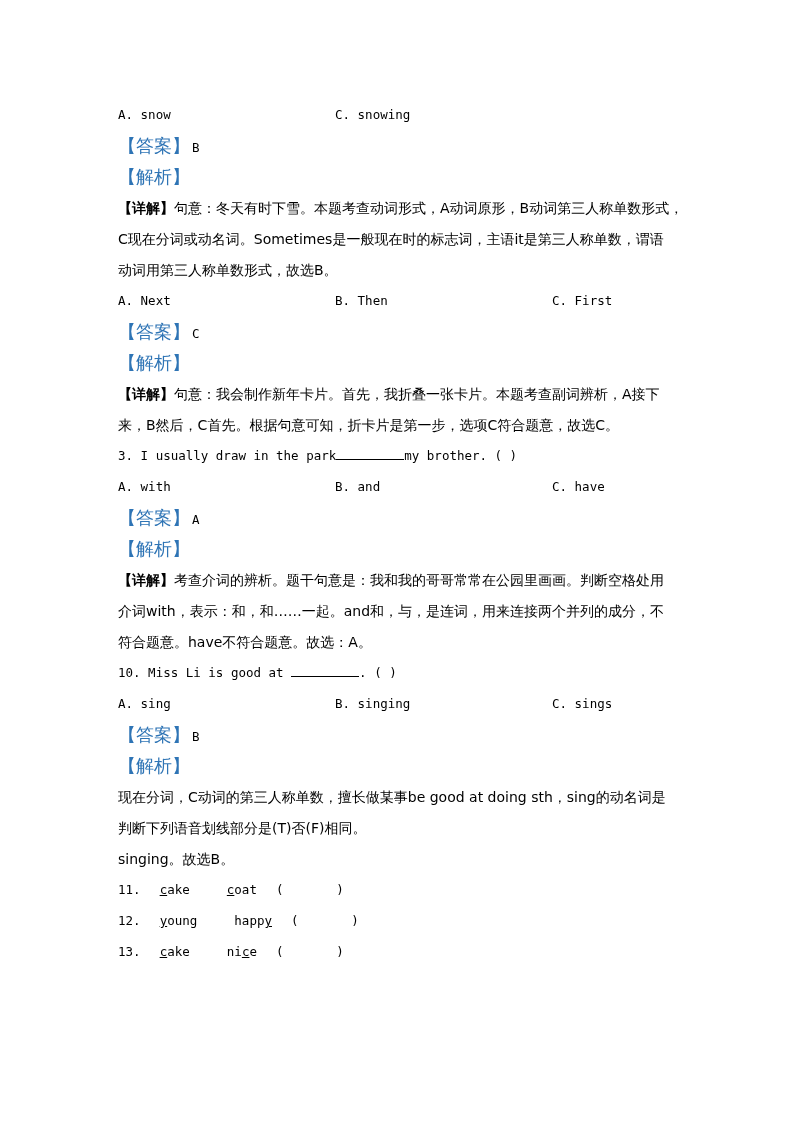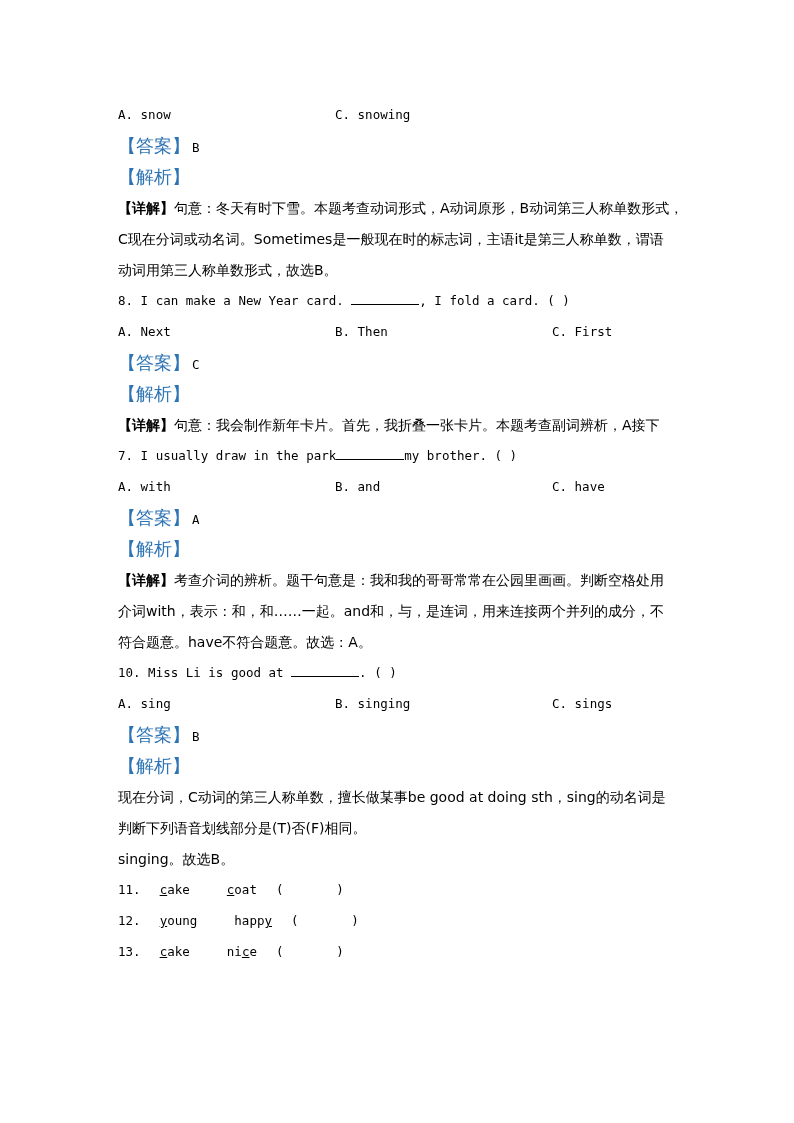--- a/index.html
+++ b/index.html
@@ -36,40 +36,38 @@
   </div>
   <div class="line">
     <span class="label">【解析】</span>
   </div>
   <div class="line cn">
     <span class="detail-label">【详解】</span><span>句意：冬天有时下雪。本题考查动词形式，A动词原形，B动词第三人称单数形式，</span>
   </div>
   <div class="line cn">C现在分词或动名词。Sometimes是一般现在时的标志词，主语it是第三人称单数，谓语</div>
   <div class="line cn">动词用第三人称单数形式，故选B。</div>
 
-  <div class="line">
-    <span>8. I can make a New Year card. </span><span class="blank"></span><span>, I fold a card. (   )</span>
-  </div>
   <div class="line opts">
     <span class="opt">A. Next</span>
     <span class="opt">B. Then</span>
     <span class="opt c">C. First</span>
   </div>
   <div class="line">
     <span class="label">【答案】</span><span class="ans">C</span>
   </div>
   <div class="line">
     <span class="label">【解析】</span>
   </div>
   <div class="line cn">
     <span class="detail-label">【详解】</span><span>句意：我会制作新年卡片。首先，我折叠一张卡片。本题考查副词辨析，A接下</span>
   </div>
+  <div class="line cn">来，B然后，C首先。根据句意可知，折卡片是第一步，选项C符合题意，故选C。</div>
 
   <div class="line">
-    <span>7. I usually draw in the park</span><span class="blank"></span><span>my brother. (   )</span>
+    <span>3. I usually draw in the park</span><span class="blank"></span><span>my brother. (   )</span>
   </div>
   <div class="line opts">
     <span class="opt">A. with</span>
     <span class="opt">B. and</span>
     <span class="opt c">C. have</span>
   </div>
   <div class="line">
     <span class="label">【答案】</span><span class="ans">A</span>
   </div>
   <div class="line">

